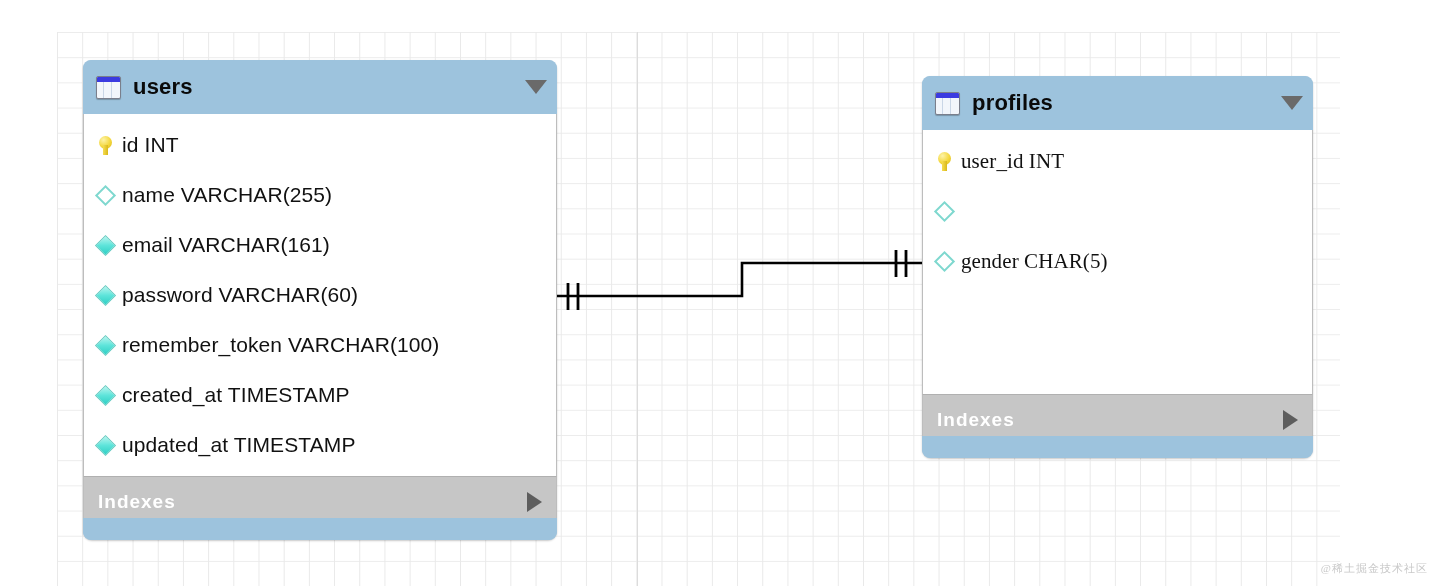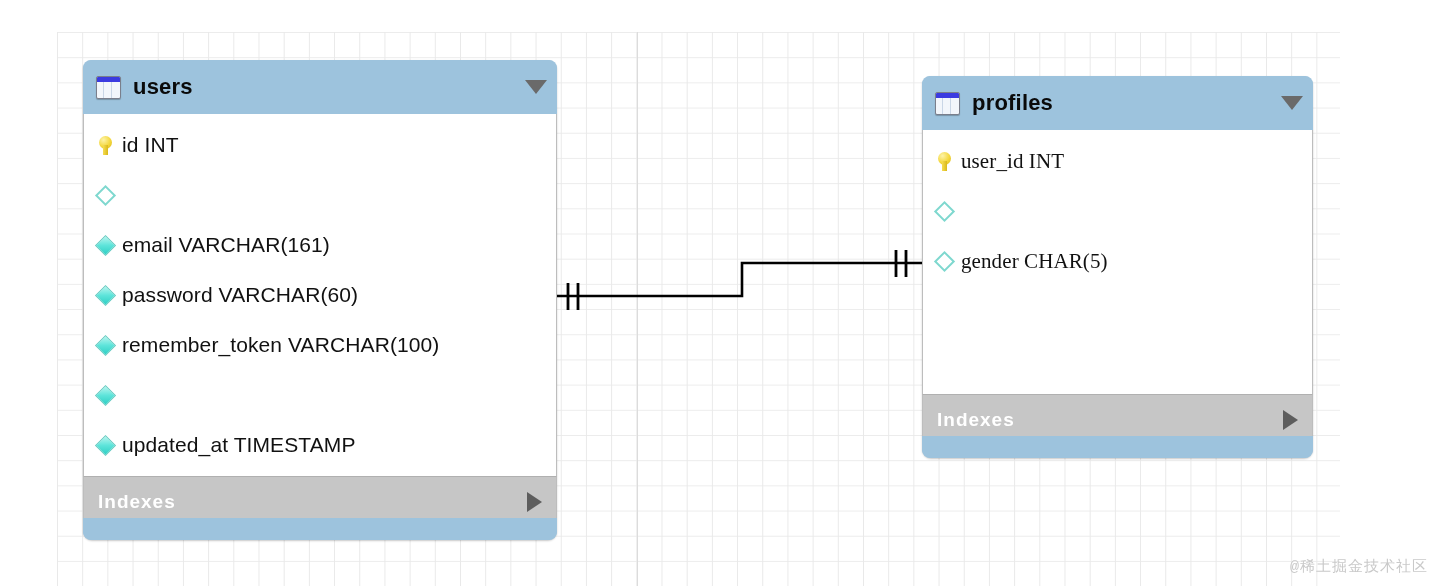--- a/index.html
+++ b/index.html
@@ -196,25 +196,25 @@
   }
 
   
   #connector { position: absolute; left: 0; top: 0; }
 
   
   #watermark {
     position: absolute;
     right: 12px;
     bottom: 10px;
-    font-size: 15px;
+    font-size: 11px;
     color: #c9c9c9;
     letter-spacing: 1px;
     white-space: nowrap;
-    font-family: Liberation Mono, monospace;
+    font-family: Liberation Serif, serif;
   }
 </style>
 </head>
 <body>
 
 <div id="canvas">
 
   <div id="grid"></div>
   <div id="grid-major"></div>
 
@@ -243,35 +243,37 @@
     <div class="tbl-body">
       <div class="col-row">
         <span class="ico-key">
             <b></b>
             <s></s>
           </span>
         <span class="col-label">id INT</span>
       </div>
       <div class="col-row">
         <span class="ico-diamond hollow"></span>
+        <span class="col-label">name VARCHAR(255)</span>
       </div>
       <div class="col-row">
         <span class="ico-diamond filled"></span>
         <span class="col-label">email VARCHAR(161)</span>
       </div>
       <div class="col-row">
         <span class="ico-diamond filled"></span>
         <span class="col-label">password VARCHAR(60)</span>
       </div>
       <div class="col-row">
         <span class="ico-diamond filled"></span>
         <span class="col-label">remember_token VARCHAR(100)</span>
       </div>
       <div class="col-row">
         <span class="ico-diamond filled"></span>
+        <span class="col-label">created_at TIMESTAMP</span>
       </div>
       <div class="col-row">
         <span class="ico-diamond filled"></span>
         <span class="col-label">updated_at TIMESTAMP</span>
       </div>
     </div>
 
     <div class="tbl-indexes">
       <span class="lbl">Indexes</span>
       <span class="tri"></span>

